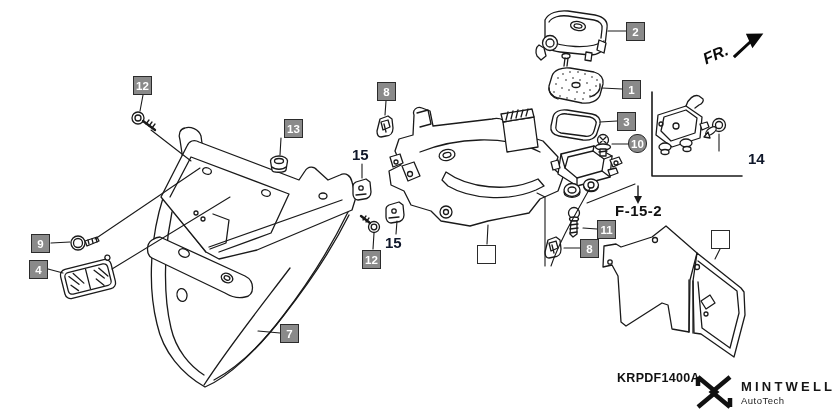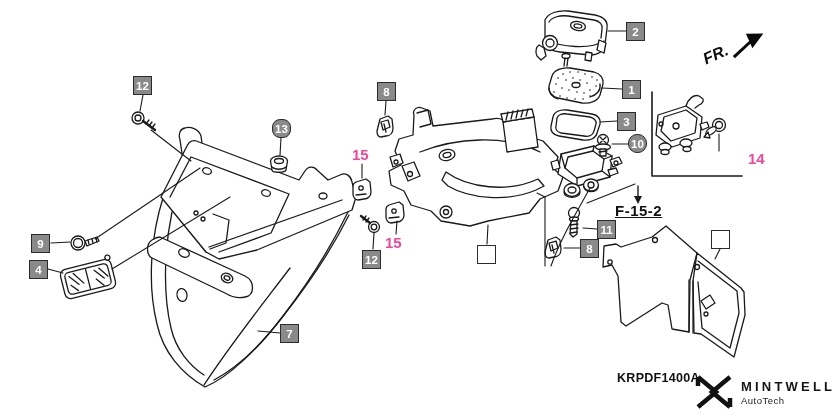--- a/index.html
+++ b/index.html
@@ -4,23 +4,23 @@
 <style>
   html,body{margin:0;padding:0;background:#fff;}
   .stage{position:relative;width:840px;height:420px;background:#fff;overflow:hidden;
          font-family:"Liberation Sans",sans-serif;}
   svg.art{position:absolute;left:0;top:0;}
   .callout{position:absolute;width:19px;height:19px;box-sizing:border-box;
            background:#8a8a8a;border:1.5px solid #2b2b2b;color:#fff;
            font:bold 11.5px "Liberation Sans",sans-serif;
            display:flex;align-items:center;justify-content:center;}
   .callout.empty{background:#fff;}
-  .free-label{position:absolute;color:#ec4899;font:bold 15px "Liberation Sans",sans-serif;}
+  .free-label{position:absolute;color:#0f172a;font:bold 15px "Liberation Sans",sans-serif;}
   .ref-label{position:absolute;left:615px;top:202px;color:#111;
-             font:bold 15px "Liberation Sans",sans-serif;letter-spacing:.5px;text-decoration:underline;}
+             font:bold 15px "Liberation Sans",sans-serif;letter-spacing:.5px;}
   .code-label{position:absolute;left:617px;top:371px;color:#111;
               font:bold 12.5px "Liberation Sans",sans-serif;letter-spacing:.3px;}
   .fr{position:absolute;left:701px;top:34px;transform:rotate(-24deg);
       display:flex;align-items:center;gap:1px;color:#0a0a0a;
       font:italic bold 16px "Liberation Sans",sans-serif;}
   .logo{position:absolute;left:694px;top:374px;display:flex;align-items:center;gap:7px;}
   .logo-text{display:flex;flex-direction:column;}
   .logo-name{font-weight:bold;font-size:13px;letter-spacing:3.2px;color:#151515;}
   .logo-tag{font-size:9.5px;color:#222;letter-spacing:.5px;text-align:left;margin-top:1px;}
 </style>
@@ -280,21 +280,21 @@
       <path d="M587,203 L635,184"></path>
       <path d="M638,186 L638,197" stroke-width="1.4"></path>
       <polygon points="634,196 642,196 638,204" fill="#1a1a1a" stroke="none"></polygon>
       <path d="M590,188 C575,215 560,240 551,266"></path>
       <path d="M537,193 L545,197 L545,266"></path>
     </g>
   </svg>
 
   <div style="position:absolute;inset:0;">
       <div class="callout" style="left: 133px; top: 76px;">12</div>
-      <div class="callout" style="left: 272px; top: 119px; border-radius: 8px;">13</div>
+      <div class="callout" style="left: 284px; top: 119px;">13</div>
       <div class="callout" style="left: 377px; top: 82px;">8</div>
       <div class="callout" style="left: 31px; top: 234px;">9</div>
       <div class="callout" style="left: 29px; top: 260px;">4</div>
       <div class="callout" style="left: 362px; top: 250px;">12</div>
       <div class="callout" style="left: 280px; top: 324px;">7</div>
       <div class="callout" style="left: 626px; top: 22px;">2</div>
       <div class="callout" style="left: 622px; top: 80px;">1</div>
       <div class="callout" style="left: 617px; top: 112px;">3</div>
       <div class="callout" style="left: 628px; top: 134px; border-radius: 9px;">10</div>
       <div class="callout" style="left: 597px; top: 220px;">11</div>

